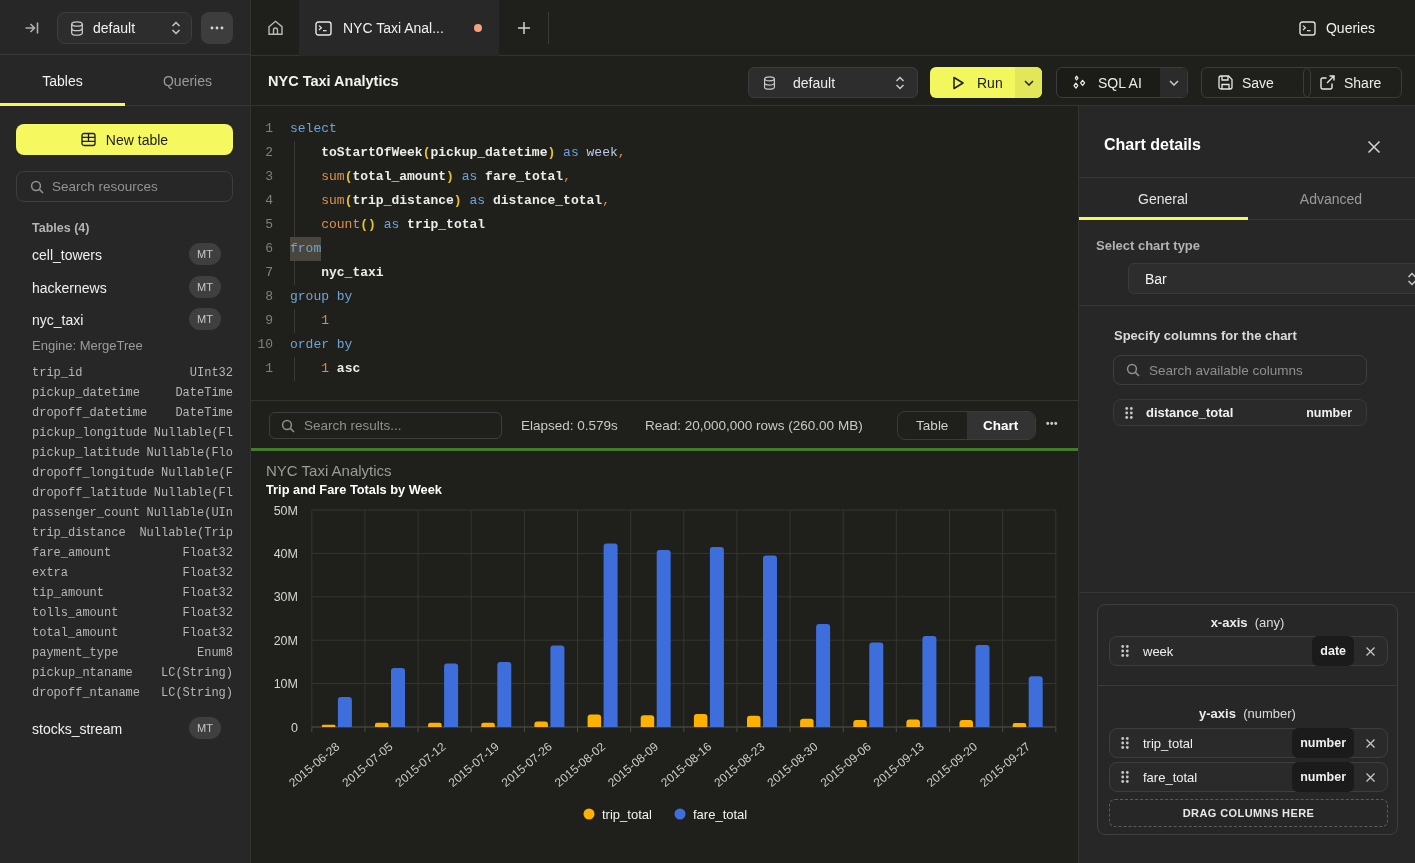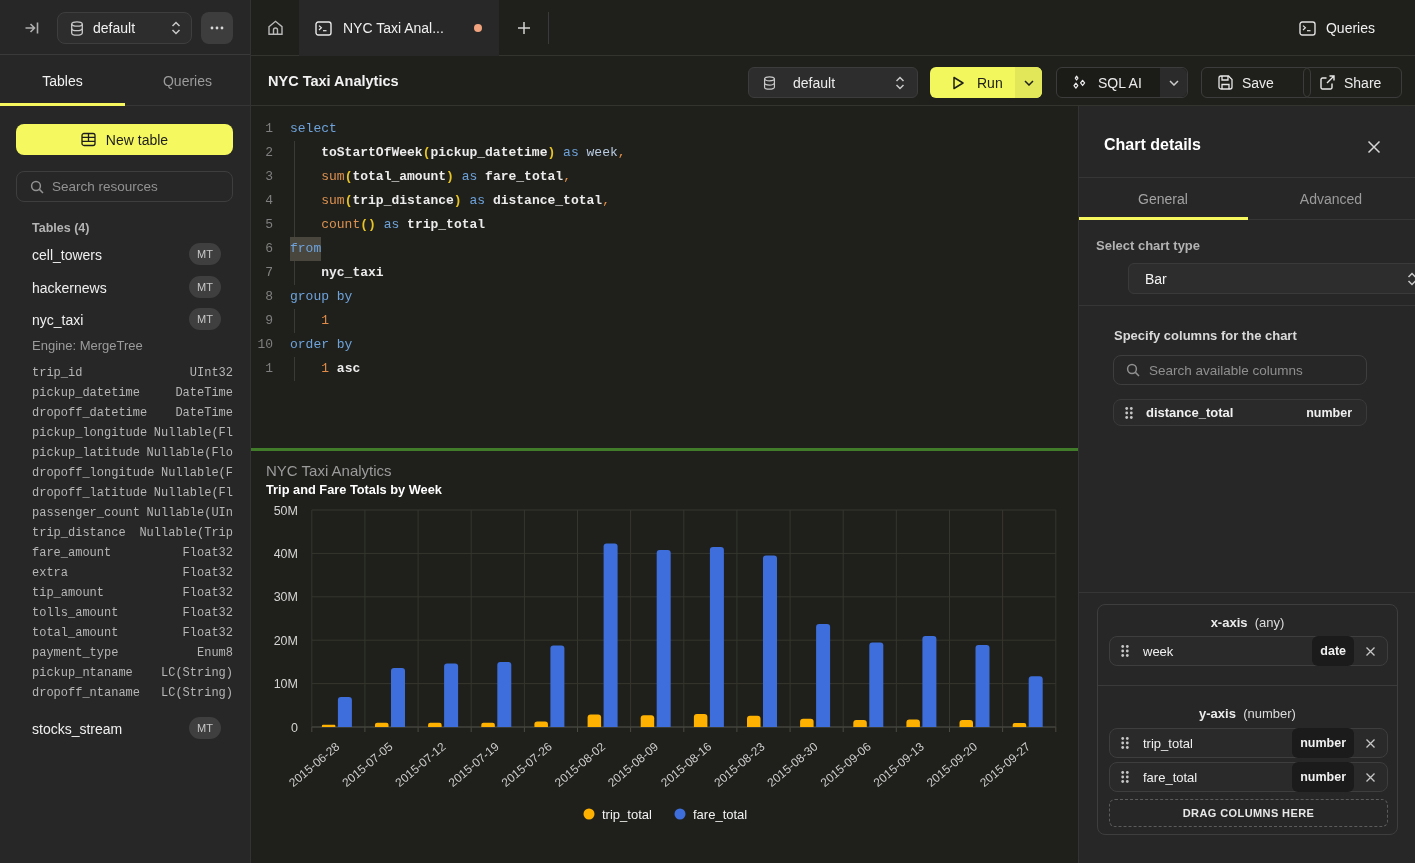--- a/index.html
+++ b/index.html
@@ -307,20 +307,36 @@
         <div class="cl" style="top:154px;left:39px">    <span class="id">nyc_taxi</span></div>
       <div class="ln cl" style="top:178px">8</div>
         <div class="cl" style="top:178px;left:39px"><span class="kw">group by</span></div>
       <div class="ln cl" style="top:202px">9</div>
         <div class="cl" style="top:202px;left:39px">    <span class="nu">1</span></div>
       <div class="ln cl" style="top:226px">10</div>
         <div class="cl" style="top:226px;left:39px"><span class="kw">order by</span></div>
       <div class="ln cl" style="top:250px">1</div>
         <div class="cl" style="top:250px;left:39px">    <span class="nu">1</span> <span class="id">asc</span></div>
 
+    </div>
+    <div id="resbar">
+      <div class="res-search">
+        <svg class="ic" style="margin-left:11px" width="14" height="14" viewBox="0 0 14 14" fill="none" stroke="#8f8f8f" stroke-width="1.5">
+            <circle cx="6" cy="6" r="4.4"></circle>
+            <path d="M9.4 9.4 L13 13"></path>
+          </svg>
+        <span style="margin-left:9px">Search results...</span>
+      </div>
+      <div class="res-meta" style="left:270px">Elapsed: 0.579s</div>
+      <div class="res-meta" style="left:394px">Read: 20,000,000 rows (260.00 MB)</div>
+      <div class="seg">
+          <div class="off">Table</div>
+          <div class="on">Chart</div>
+        </div>
+      <div class="res-dots">•••</div>
     </div>
     <div id="chartsec"><svg width="827" height="415" viewBox="0 0 827 415" font-family="Liberation Sans, sans-serif">
 <rect x="0" y="0" width="827" height="3" fill="#417c2a"></rect>
 <text x="15" y="28" fill="#9b9b9b" font-size="15">NYC Taxi Analytics</text>
 <text x="15" y="46" fill="#ffffff" font-size="12.8" font-weight="bold">Trip and Fare Totals by Week</text>
 <g stroke="#35362e" stroke-width="1">
             <line x1="60.8" y1="62.0" x2="60.8" y2="279.0"></line>
             <line x1="60.8" y1="279.0" x2="60.8" y2="284.0" stroke="#4a4b42"></line>
             <line x1="113.9" y1="62.0" x2="113.9" y2="279.0"></line>
             <line x1="113.9" y1="279.0" x2="113.9" y2="284.0" stroke="#4a4b42"></line>
@@ -411,21 +427,21 @@
 <circle cx="429" cy="366" r="5.5" fill="#3d6edb"></circle>
           <text x="442" y="371" fill="#f2f2f2" font-size="13">fare_total</text>
 </svg></div>
   </div>
   <div id="rpanel">
     <div class="rp-title">Chart details</div>
     <svg class="ic" style="position:absolute;left:288px;top:34px" width="14" height="14" viewBox="0 0 14 14" stroke="#d6d6d6" stroke-width="1.5" fill="none">
         <path d="M1.5 1.5 L12.5 12.5 M12.5 1.5 L1.5 12.5"></path>
       </svg>
     <div style="position:absolute;left:0;top:71px;width:337px;height:43px;border-top:1px solid #363636;border-bottom:1px solid #363636;">
-      <div class="rp-tab" style="left:0;color:#a3a3a3;">General</div>
+      <div class="rp-tab" style="left:0;color:#e5e5e5;">General</div>
       <div class="rp-tab" style="left:168px;color:#9b9b9b;">Advanced</div>
     </div>
     <div class="rp-underline"></div>
     <div class="rp-lbl" style="left:17px;top:132px;font-weight:bold;color:#b3b3b3;">Select chart type</div>
     <div class="rp-select">
       <span style="margin-left:16px">Bar</span>
       <svg class="ic" style="margin-left:auto;margin-right:13px" width="10" height="14" viewBox="0 0 10 14" fill="none" stroke="#c9c9c9" stroke-width="1.5">
           <path d="M1.5 5 L5 1.5 L8.5 5 M1.5 9 L5 12.5 L8.5 9"></path>
         </svg>
     </div>

